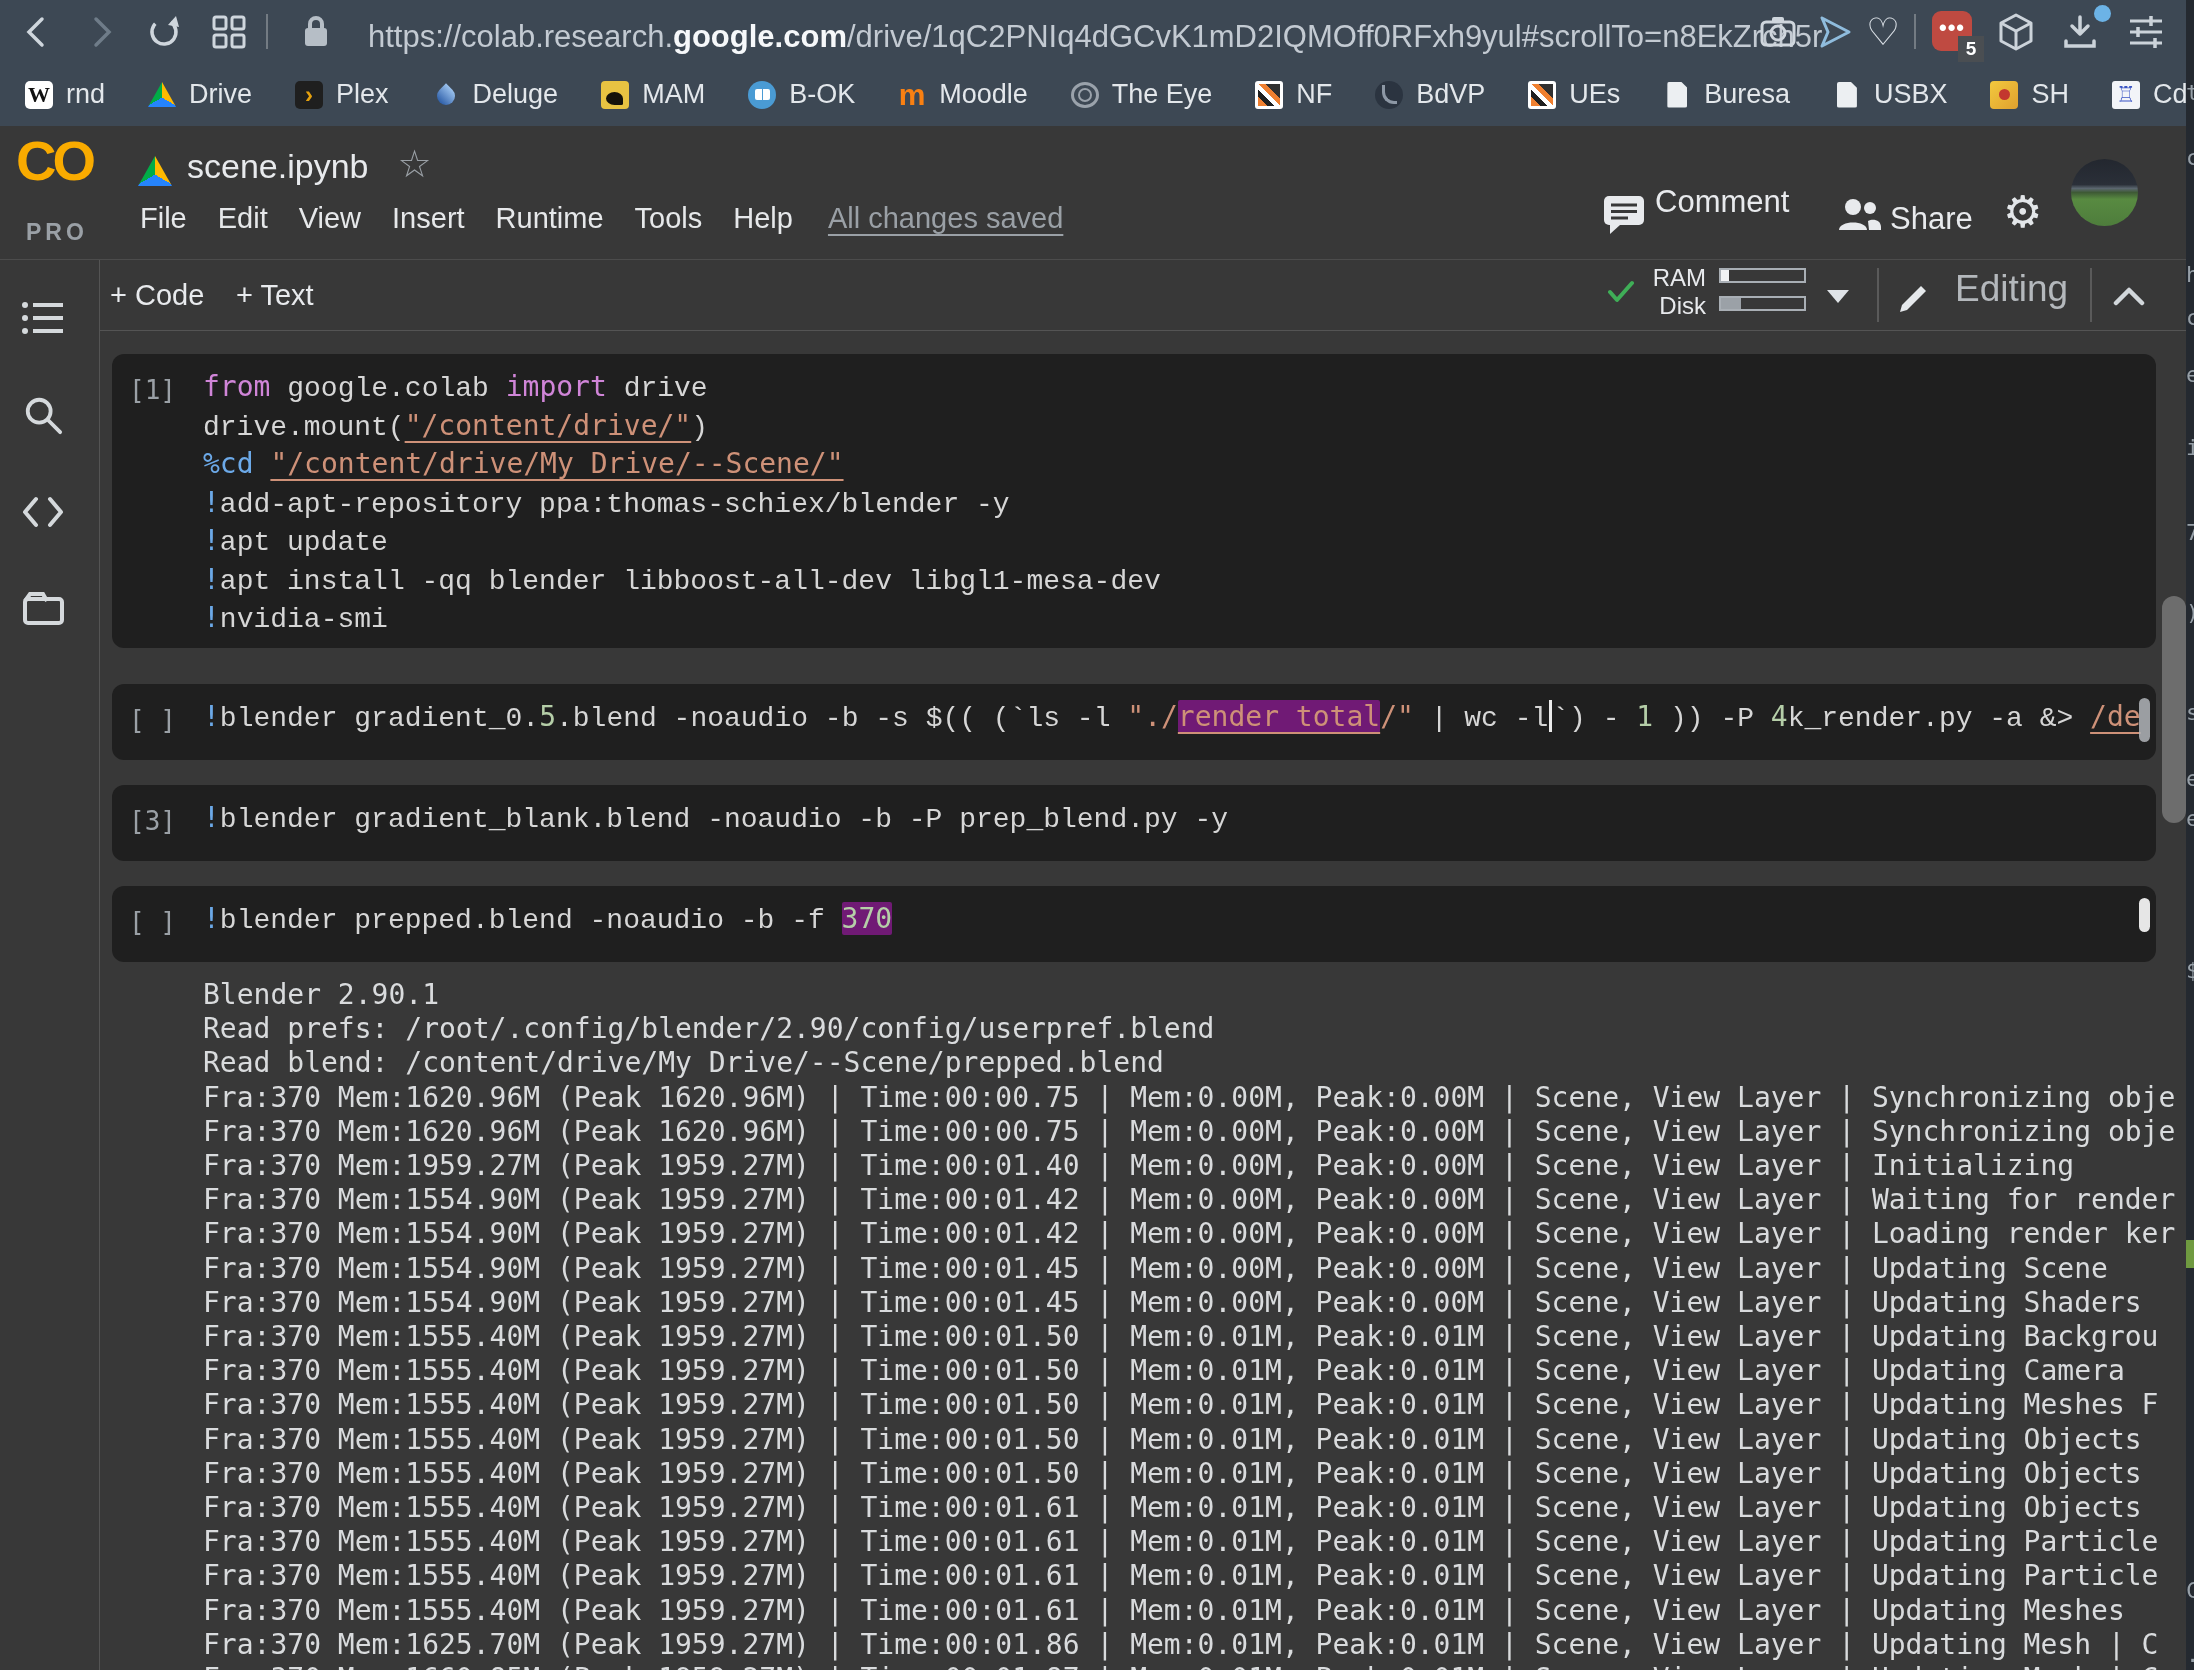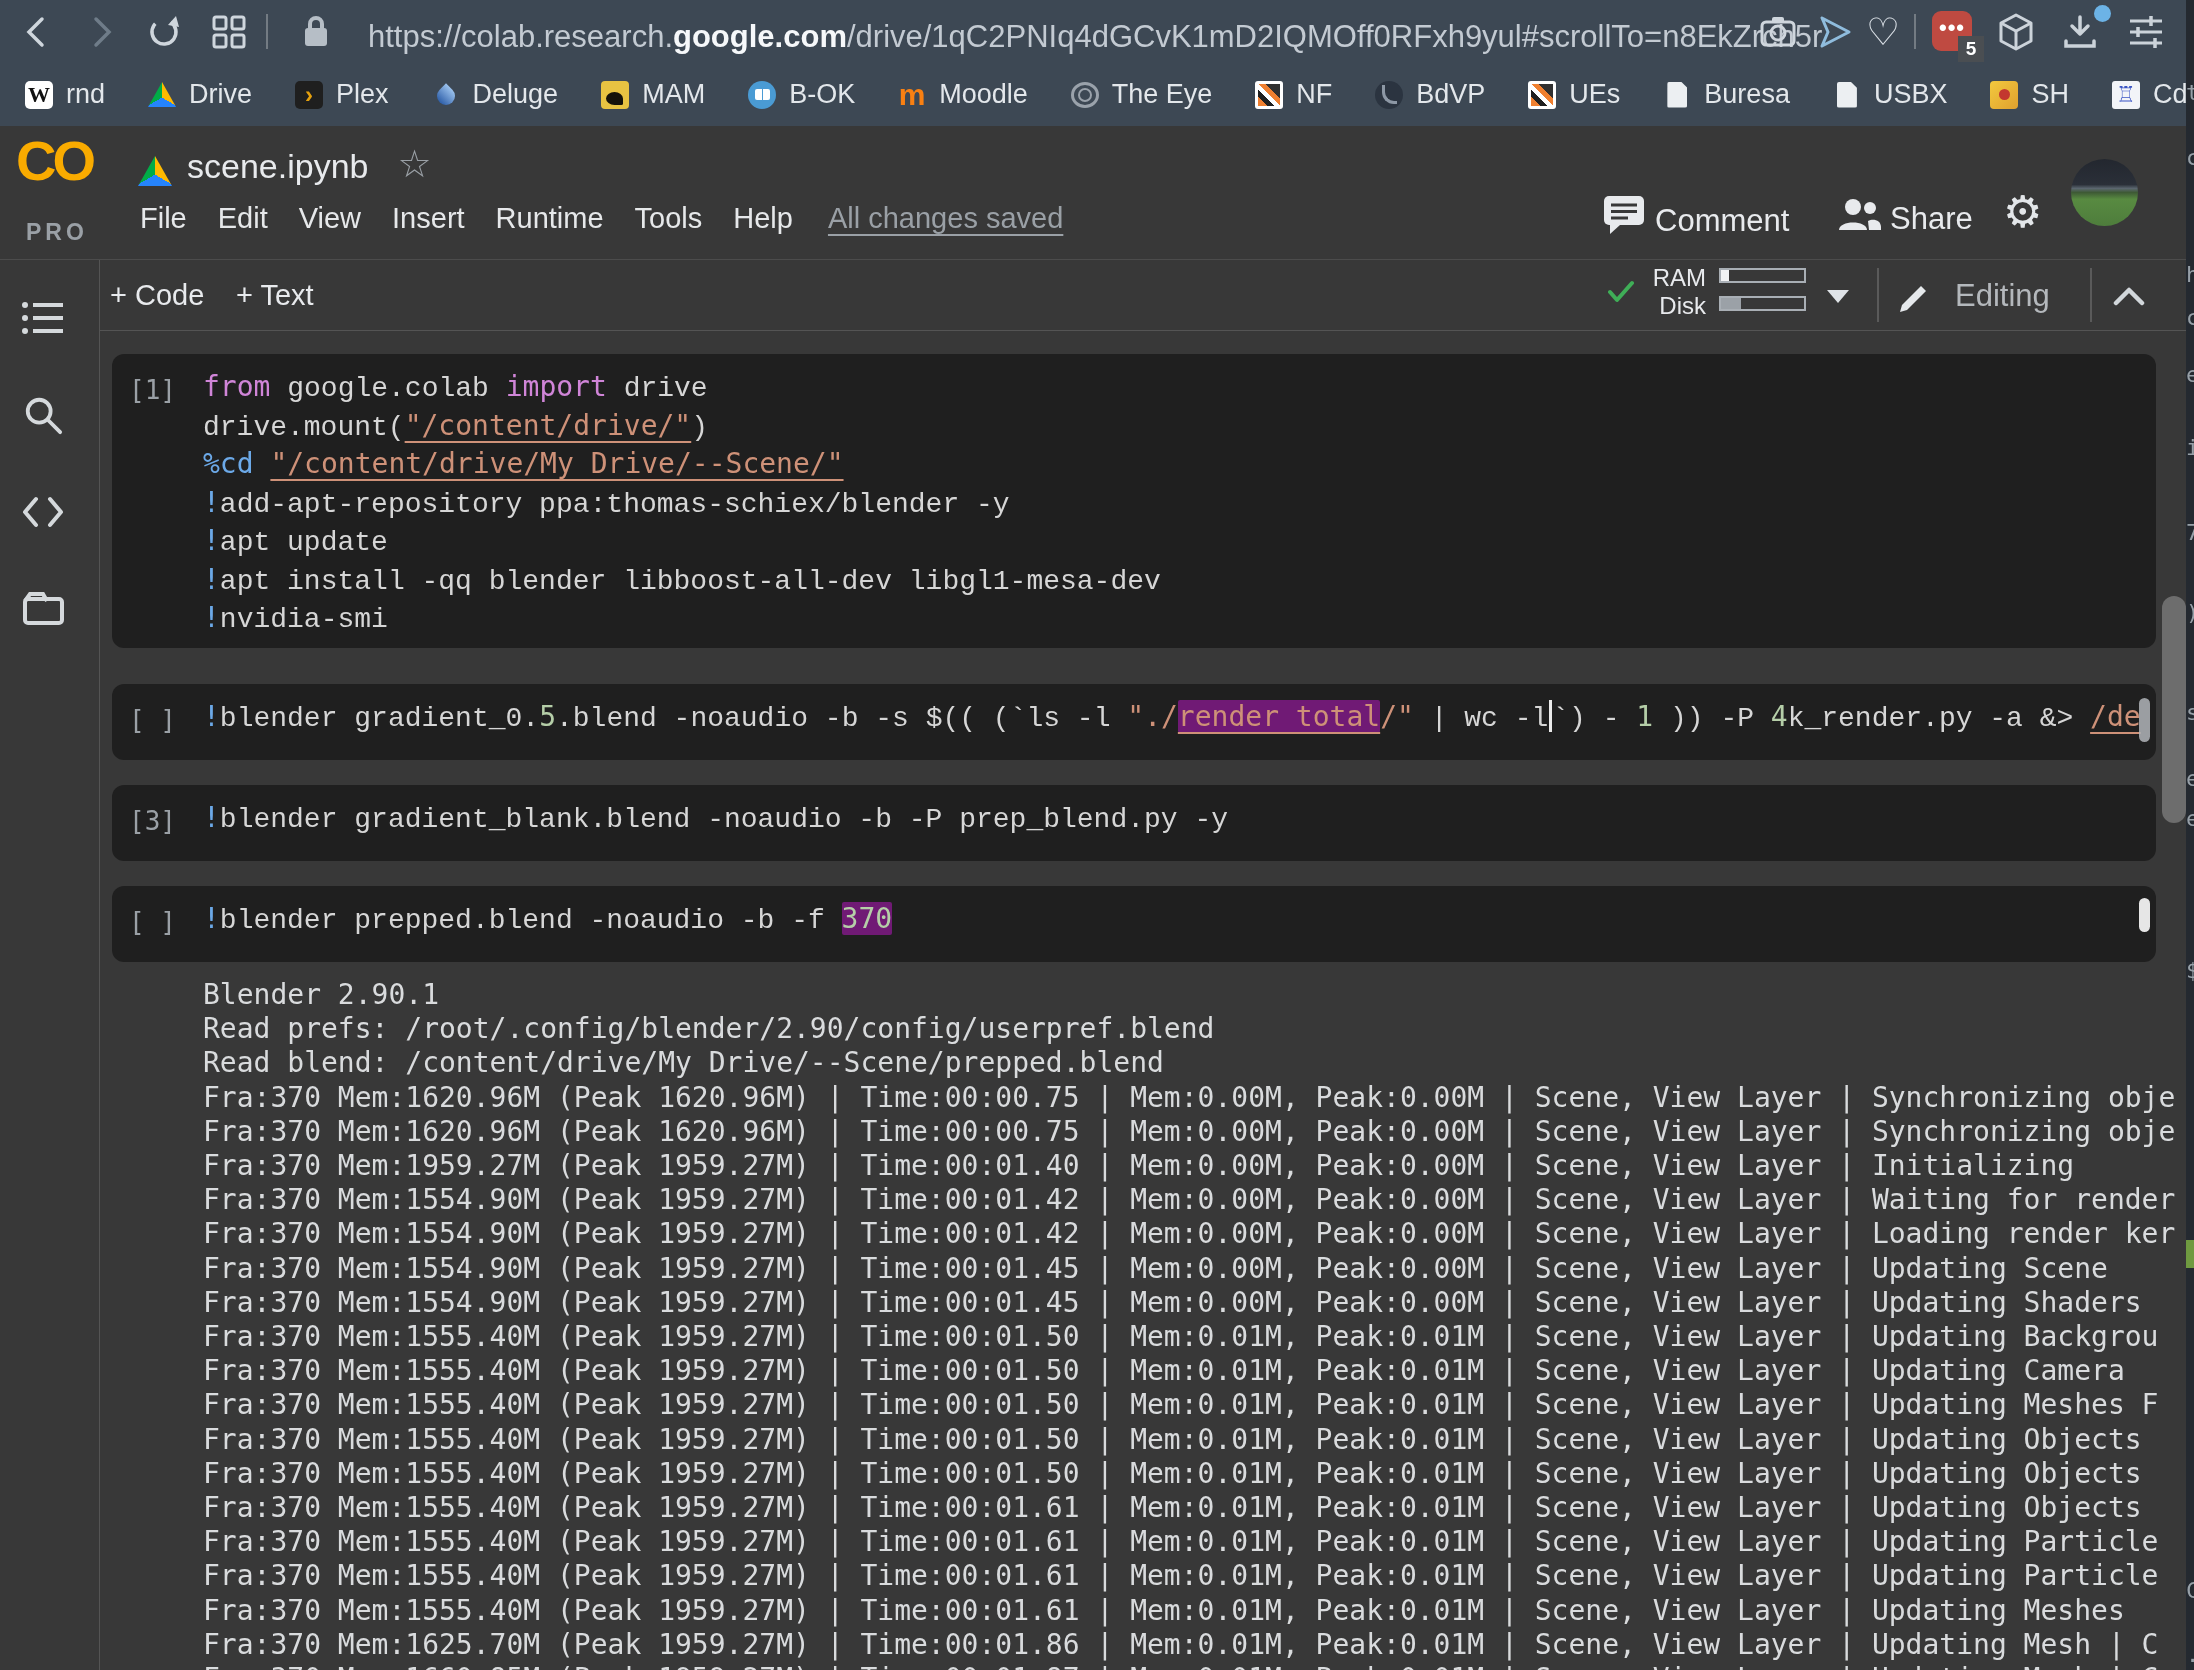--- a/index.html
+++ b/index.html
@@ -74,21 +74,21 @@
   .sb-btn{position:absolute;left:21px;width:44px;height:40px;}
   .content{position:relative;flex:1;min-width:0;}
   .toolbar{position:absolute;left:0;top:0;right:0;height:70px;border-bottom:1px solid #545454;}
   .add-btn{position:absolute;top:0;height:70px;line-height:70px;color:#e8eaed;font-size:29px;white-space:nowrap;}
   .tl{position:absolute;width:120px;text-align:right;color:#e8eaed;font-size:24px;left:1486px;}
   .bar{position:absolute;left:1619px;width:87px;height:15px;border:2px solid #a9afb5;box-sizing:border-box;}
   .bar-fill{height:100%;}
   .dd-caret{position:absolute;left:1727px;top:30px;width:0;height:0;
             border-left:11px solid transparent;border-right:11px solid transparent;border-top:13px solid #dfe3e7;}
   .tsep{position:absolute;top:8px;width:2px;height:54px;background:#5a5a5a;}
-  .editing{position:absolute;left:1855px;top:18px;color:#b4b8bc;font-size:31px;}
+  .editing{position:absolute;left:1855px;top:8px;color:#b4b8bc;font-size:37px;}
   
   .notebook{position:absolute;left:0;top:71px;right:0;bottom:0;overflow:hidden;}
   .cell{position:absolute;left:12px;width:2044px;background:#1f1f1f;border-radius:12px;display:flex;overflow:hidden;}
   .exec{flex:0 0 74px;padding:17px 0 0 17px;color:#9aa0a6;font:26px/38.5px "DejaVu Sans Mono",monospace;white-space:pre;}
   .code{flex:1;padding-top:14px;font:28px/38.5px "DejaVu Sans Mono",monospace;white-space:pre;min-width:0;}
   .ln{height:38.5px;}
   .pl{color:#d6d6d6;font-family:Liberation Mono, monospace;} .kw{color:#d085d8;} .mg{color:#6ca9e8;} .st{color:#ce9178;}
   .lk{color:#ce9178;text-decoration:underline;text-underline-offset:6px;}
   .nm{color:#b5cea8;} .sel{background:#701a75;border-radius:2px;}
   .caret{display:inline-block;width:3px;height:32px;background:#eaeaea;vertical-align:-6px;margin-left:1px;}
@@ -243,21 +243,21 @@
         <span class="menu-item">Tools</span>
         <span class="menu-item">Help</span>
         <span class="save-status">All changes saved</span>
       </div>
     <div class="hactions">
       <svg class="abs" style="position:absolute;left:-592px;top:68px" width="46" height="42" viewBox="0 0 46 42">
         <rect x="2" y="2" width="40" height="29" rx="5" fill="#e8eaed"></rect>
         <polygon points="8,31 8,40 18,31" fill="#e8eaed"></polygon>
         <path d="M9,11 h26 M9,17.5 h26 M9,24 h17" stroke="#383838" stroke-width="3"></path>
         </svg>
-      <span class="hlabel" style="position:absolute;left:-539px;top:77px">Comment</span>
+      <span class="hlabel" style="position:absolute;left:-539px;top:58px">Comment</span>
       <svg class="abs" style="position:absolute;left:-357px;top:70px" width="46" height="38" viewBox="0 0 46 38">
         <circle cx="16" cy="11" r="8" fill="#e8eaed"></circle>
         <path d="M2,34 c0,-10 28,-10 28,0 z" fill="#e8eaed"></path>
         <circle cx="33" cy="12" r="6" fill="#e8eaed"></circle>
         <path d="M32,34 h12 v-3 c0,-7 -8,-9 -13,-6 z" fill="#e8eaed"></path>
         </svg>
       <span class="hlabel" style="position:absolute;left:-304px;top:75px">Share</span>
       <span class="gear" style="position:absolute;left:-191px;top:66px">⚙</span>
     </div>
     <div class="avatar"></div>

